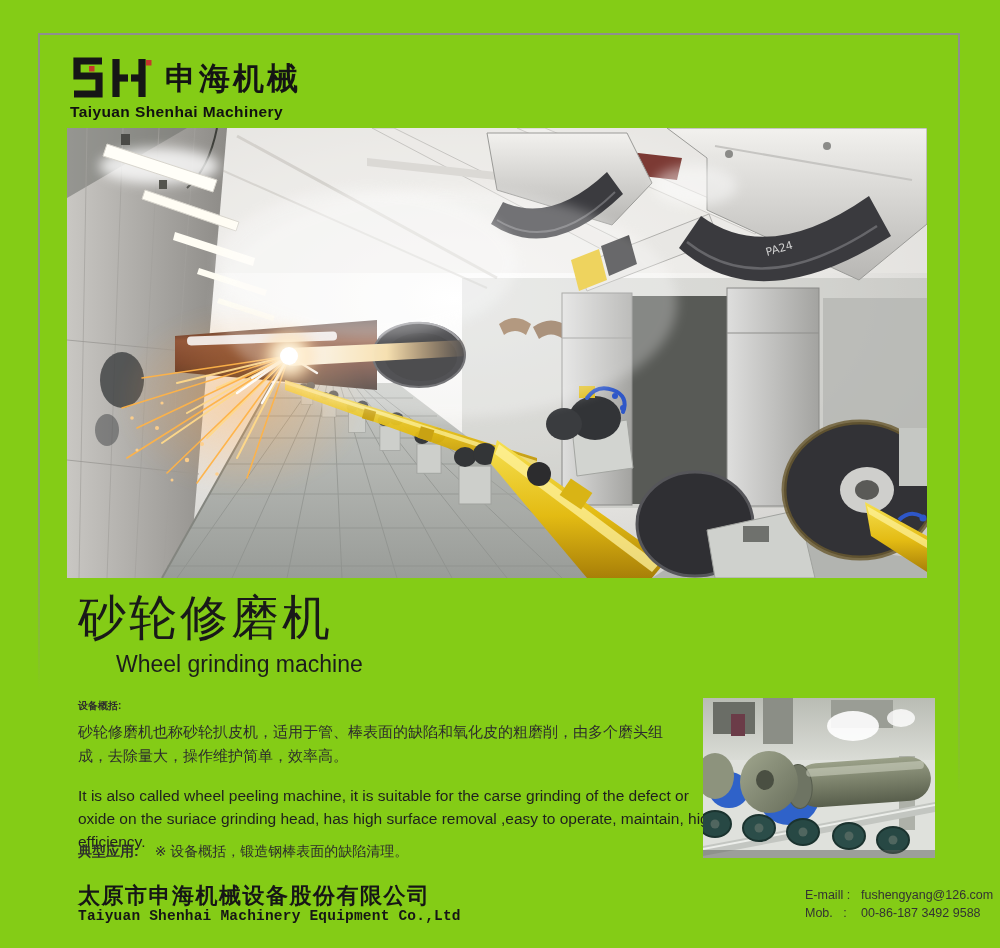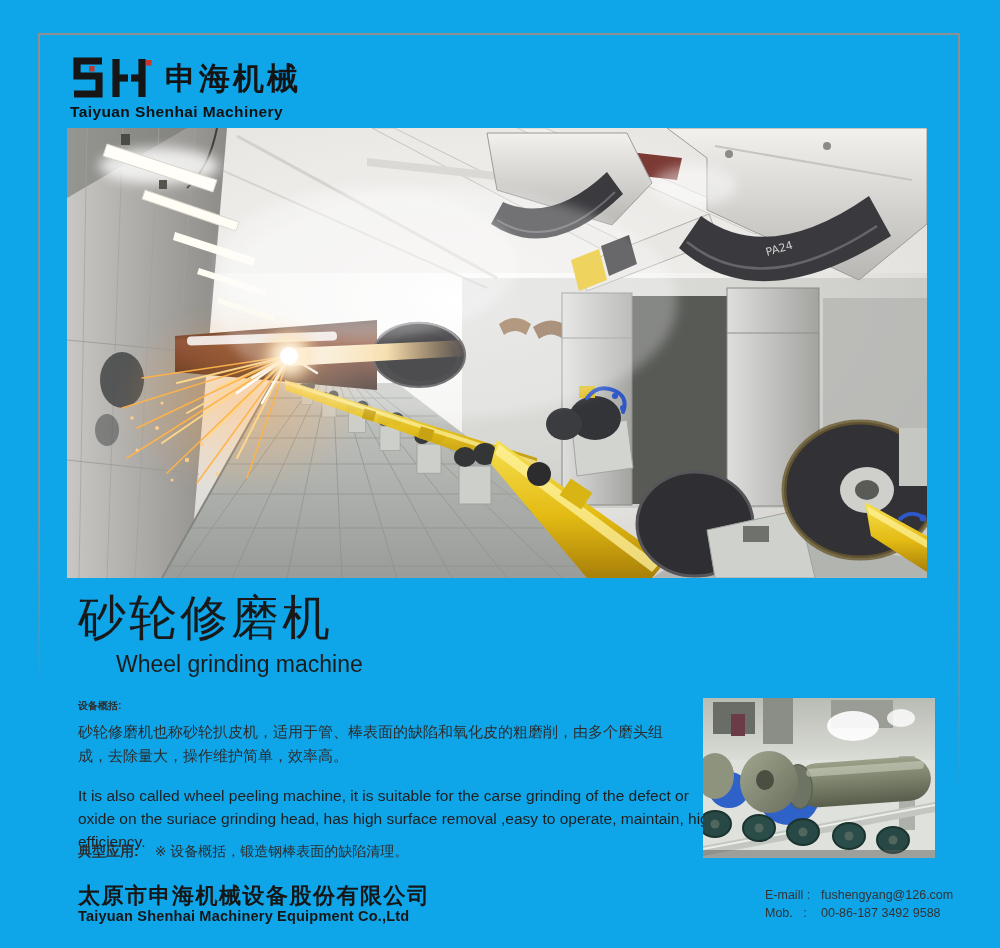--- a/index.html
+++ b/index.html
@@ -1,18 +1,18 @@
 <!DOCTYPE html>
 <html><head>
 <meta charset="utf-8">
 <title>Wheel grinding machine</title>
 <style>
   html,body{margin:0;padding:0;background:#ffffff;}
   .page{
-    position:relative;width:1000px;height:948px;background:#0ea5e9;overflow:hidden;
+    position:relative;width:1000px;height:948px;background:#84cc16;overflow:hidden;
     font-family:"Liberation Sans","DejaVu Sans",sans-serif;color:#1a1a1a;
   }
   
   .frame-top{position:absolute;left:38px;top:33px;width:922px;height:2px;background:#8f8f8f;}
   .frame-left{position:absolute;left:38px;top:33px;width:2px;height:655px;
     background:linear-gradient(#8f8f8f 72%,rgba(143,143,143,0));}
   .frame-right{position:absolute;left:958px;top:33px;width:2px;height:762px;
     background:linear-gradient(#8f8f8f 68%,rgba(143,143,143,0));}
 
   
@@ -36,23 +36,23 @@
   .ov-en{position:absolute;left:78px;top:784px;width:648px;font-size:15.5px;line-height:23px;color:#1f1f1f;}
   .typical{position:absolute;left:78px;top:843px;font-size:14px;color:#2d2d2d;}
   .typical .lbl{font-weight:700;margin-right:16px;}
 
   
   .thumb{position:absolute;left:703px;top:698px;width:232px;height:160px;overflow:hidden;}
 
   
   .company-cn{position:absolute;left:78px;top:881px;font-size:22px;font-weight:700;
     letter-spacing:1.5px;color:#161616;}
-  .company-en{position:absolute;left:78px;top:908px;font-size:14.5px;font-weight:700;color:#161616;letter-spacing:.2px;}
+  .company-en{position:absolute;left:78px;top:908px;font-size:14.5px;font-weight:700;color:#161616;letter-spacing:.2px;font-family:Liberation Mono, monospace;}
   .contact{position:absolute;left:765px;top:886px;font-size:12.5px;color:#333;line-height:18px;}
-  .contact .row{display:flex;}
+  .contact .row{display:flex;margin-left:40px;}
   .contact .c-label{width:56px;white-space:pre;}
 </style>
 </head>
 <body>
 
 <div class="page">
 
   <div class="frame-top"></div>
   <div class="frame-left"></div>
   <div class="frame-right"></div>

